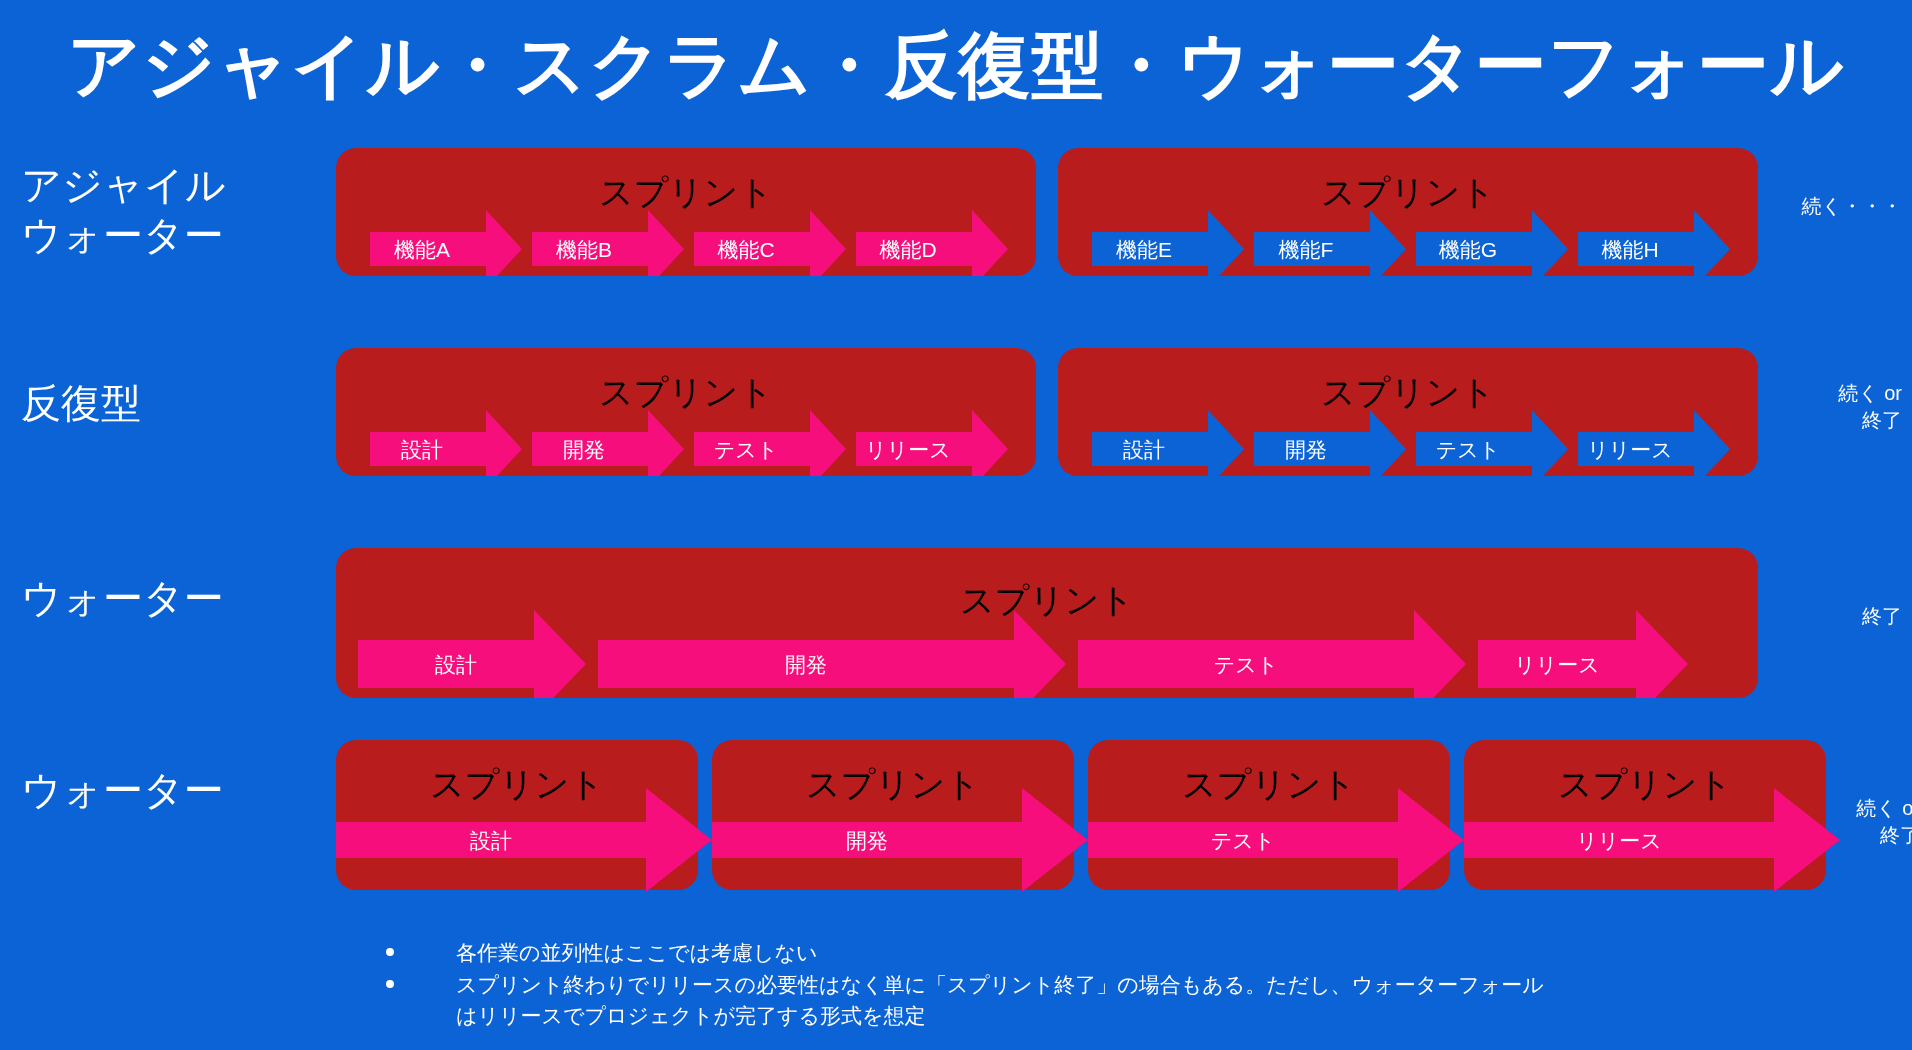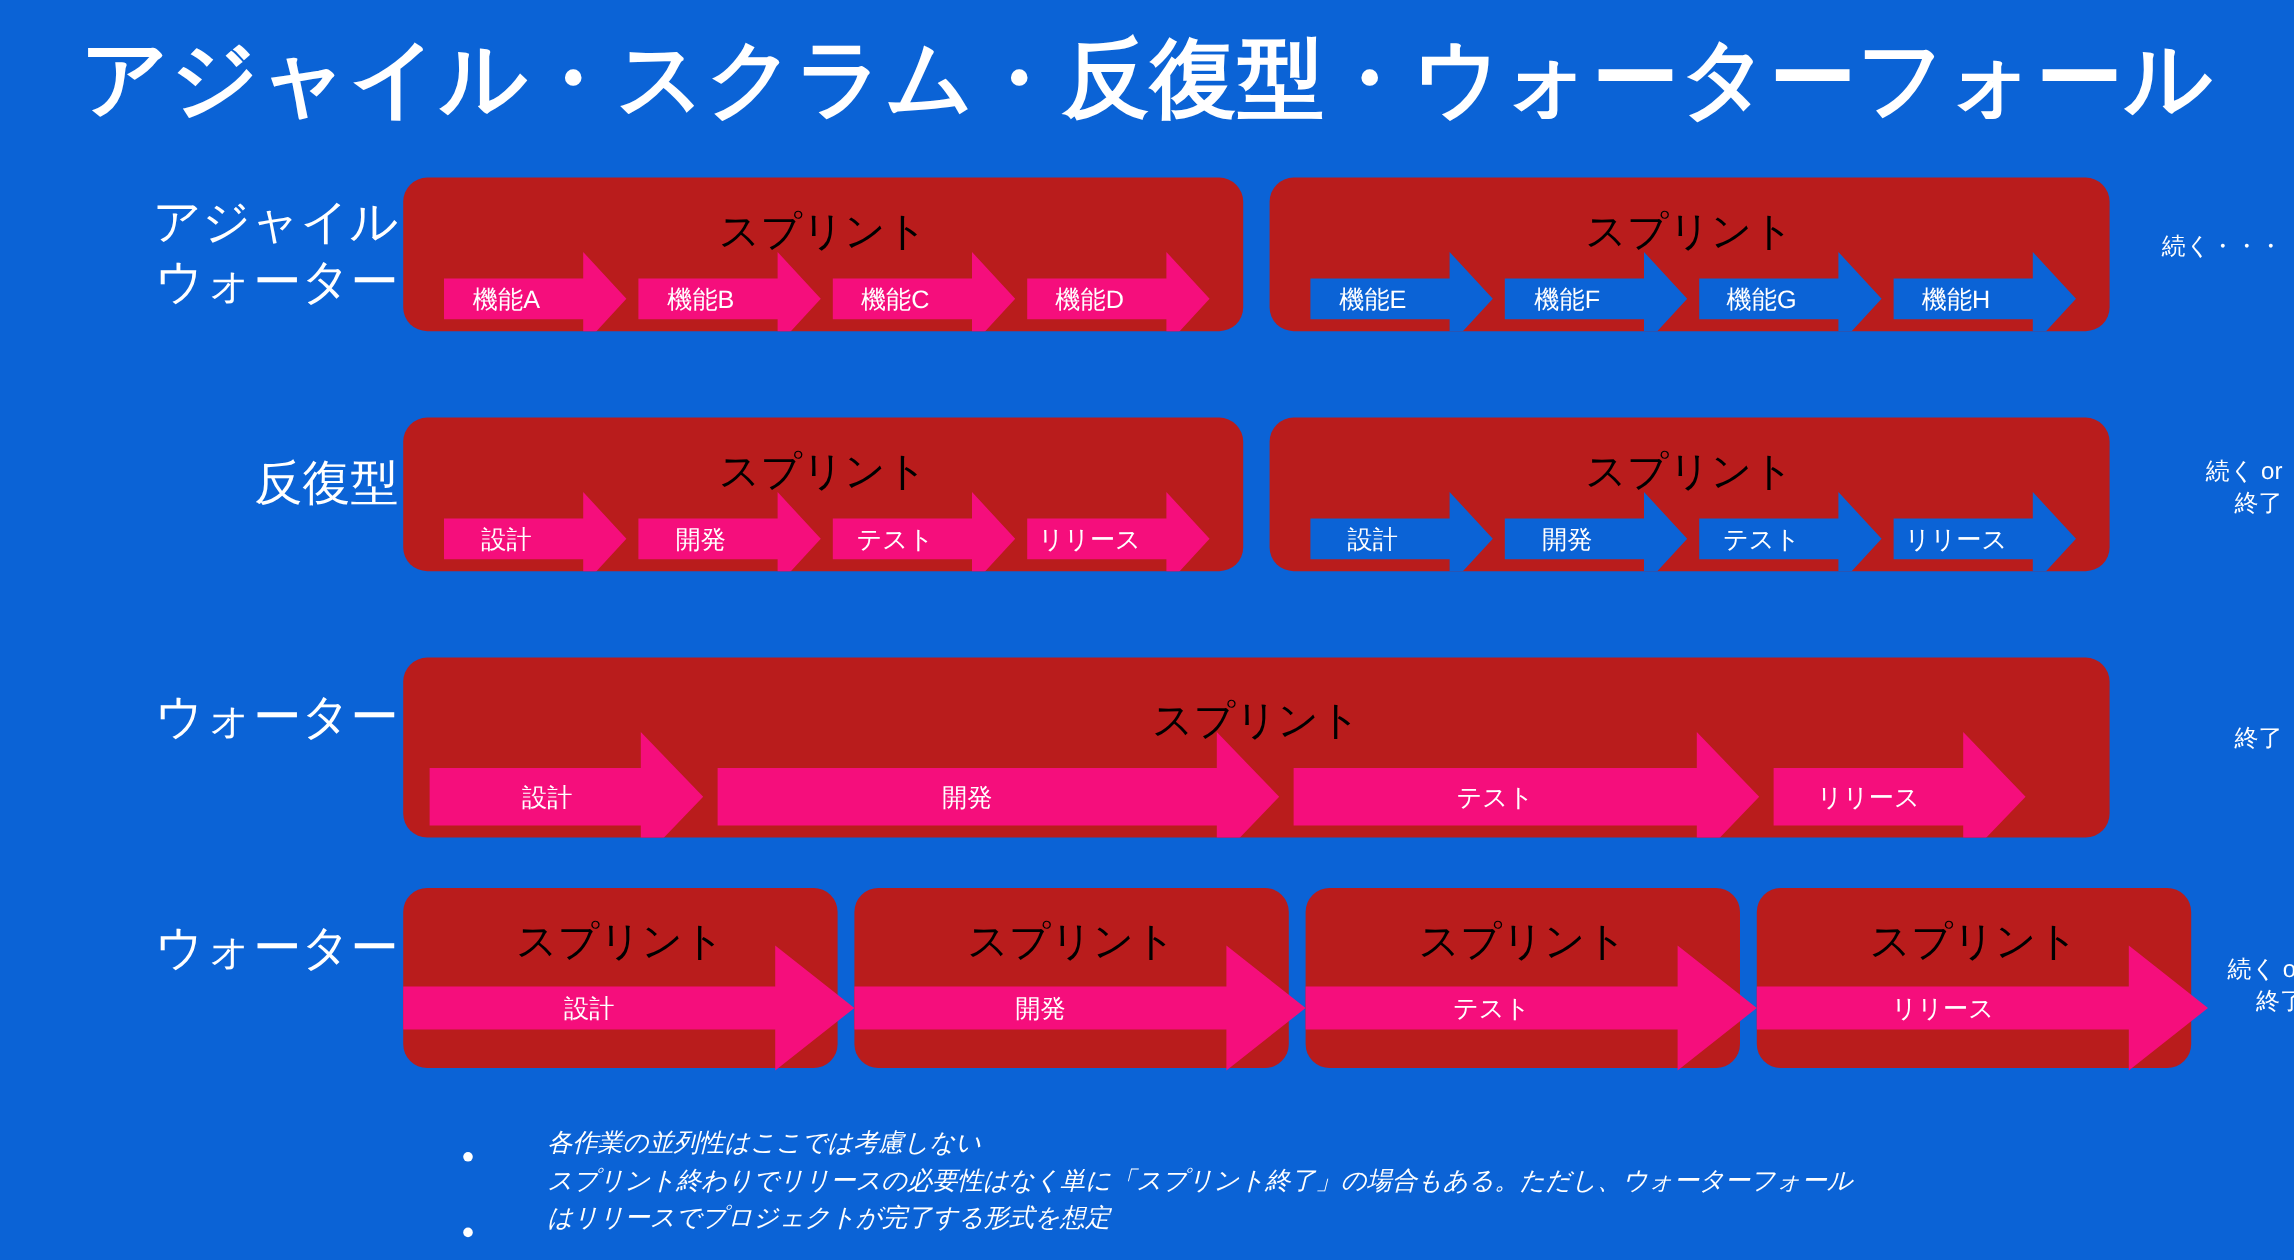--- a/index.html
+++ b/index.html
@@ -16,23 +16,23 @@
   .title{
     position:absolute;left:0;top:18px;width:1912px;
     text-align:center;color:#FFFFFF;
     font-size:72px;font-weight:bold;letter-spacing:1px;
     white-space:nowrap;
   }
 
   
   .row{position:absolute;left:0;width:1912px;}
   .row-label{
-    position:absolute;left:12px;width:320px;
-    text-align:right;color:#FFFFFF;
-    font-size:40px;line-height:1.25;font-weight:400;
+    position:absolute;left:0;width:320px;
+    text-align:left;color:#FFFFFF;
+    font-size:40px;line-height:1.25;font-weight:400;padding-left:21px;
   }
   .row-tail{
     position:absolute;color:#FFFFFF;
     font-size:20px;line-height:1.35;text-align:right;width:120px;
   }
 
   
   .sprint{
     position:absolute;background:#b91c1c;border-radius:20px;
   }
@@ -64,21 +64,21 @@
   #row4{top:740px;height:150px;}
   #row4 .row-label{top:25px;}
   #row4 .sprint{top:0;height:150px;}
   #row4 .sprint-title{top:22px;}
 
   
   .notes{
     position:absolute;left:386px;top:938px;width:1160px;color:#FFFFFF;
     font-size:21px;line-height:1.45;
   }
-  .note{display:flex;align-items:flex-end;margin-bottom:2px;font-style:italic;}
+  .note{display:flex;align-items:flex-start;margin-bottom:2px;}
   .bullet{
     width:8px;height:8px;border-radius:50%;background:#FFFFFF;
     margin:10px 62px 0 0;flex:0 0 8px;
   }
   .note-text{flex:1;}
 </style>
 </head>
 <body>
 
 <div class="slide">

